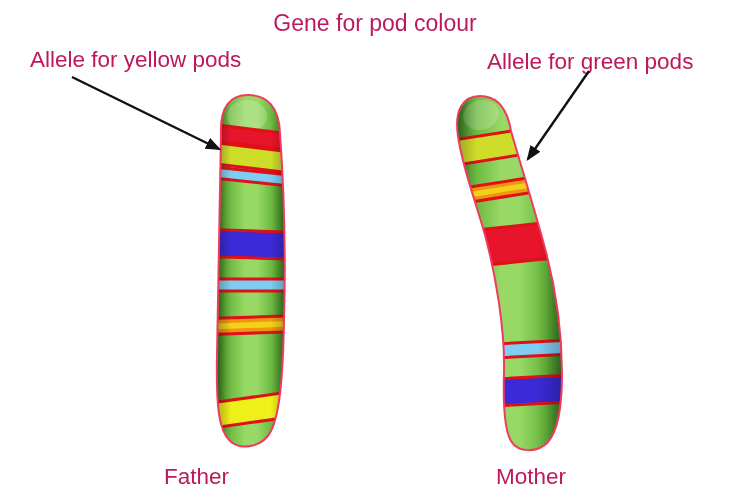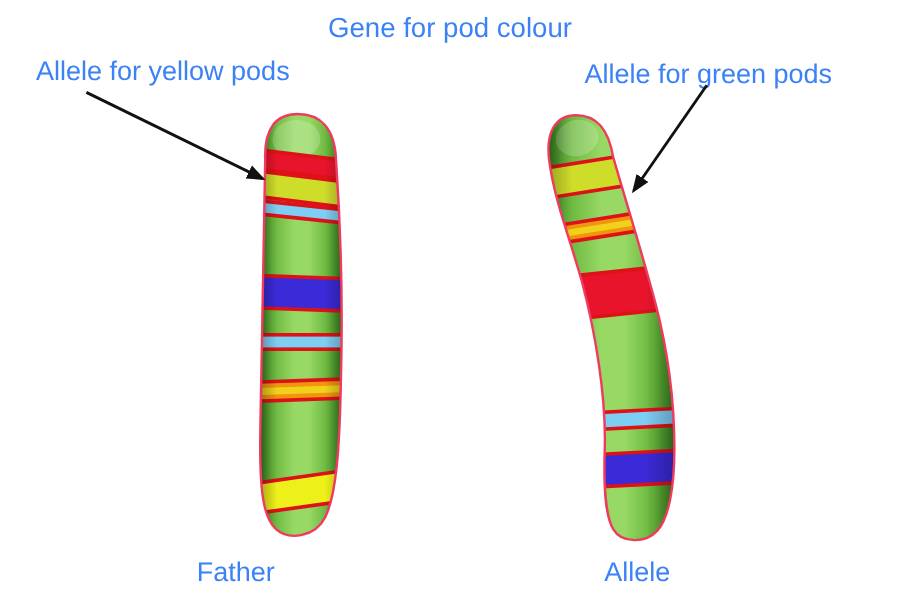--- a/index.html
+++ b/index.html
@@ -12,21 +12,21 @@
     font-family: "Liberation Sans", sans-serif;
   }
   #stage {
     position: relative;
     width: 750px;
     height: 500px;
     background: #ffffff;
   }
   .txt {
     position: absolute;
-    color: #3b82f6;
+    color: #be185d;
     white-space: nowrap;
     line-height: 1.15;
   }
   #title {
     left: 0;
     top: 10px;
     width: 750px;
     text-align: center;
     font-size: 23px;
   }
@@ -131,14 +131,14 @@
             <rect x="470" y="377" width="124" height="27" fill="#3b2ad8" stroke="#df1118" stroke-width="3"></rect>
           </g>
         </g>
         <path d="M 458,136 C 454,110 463,96 480,96 C 497,96 507,107 511,131 C 521,166 534,207 546,252 C 557,294 562,338 562,374 C 562,407 557,432 548,442 C 538,453 518,453 511,441 C 504,429 503,404 504,372 C 505,330 496,276 485,235 C 474,196 462,166 458,136 Z" fill="url(#sh1)"></path>
         <path d="M 458,136 C 454,110 463,96 480,96 C 497,96 507,107 511,131 C 521,166 534,207 546,252 C 557,294 562,338 562,374 C 562,407 557,432 548,442 C 538,453 518,453 511,441 C 504,429 503,404 504,372 C 505,330 496,276 485,235 C 474,196 462,166 458,136 Z" fill="none" stroke="#ee3b5e" stroke-width="2"></path>
       </g>
       <line x1="72" y1="77" x2="219" y2="149" stroke="#111111" stroke-width="2.4" marker-end="url(#ah)"></line>
       <line x1="589" y1="71" x2="528" y2="159" stroke="#111111" stroke-width="2.4" marker-end="url(#ah)"></line>
     </svg>
   <div id="father-label" class="txt">Father</div>
-  <div id="mother-label" class="txt">Allele</div>
+  <div id="mother-label" class="txt">Mother</div>
 </div>
 
 </body></html>

